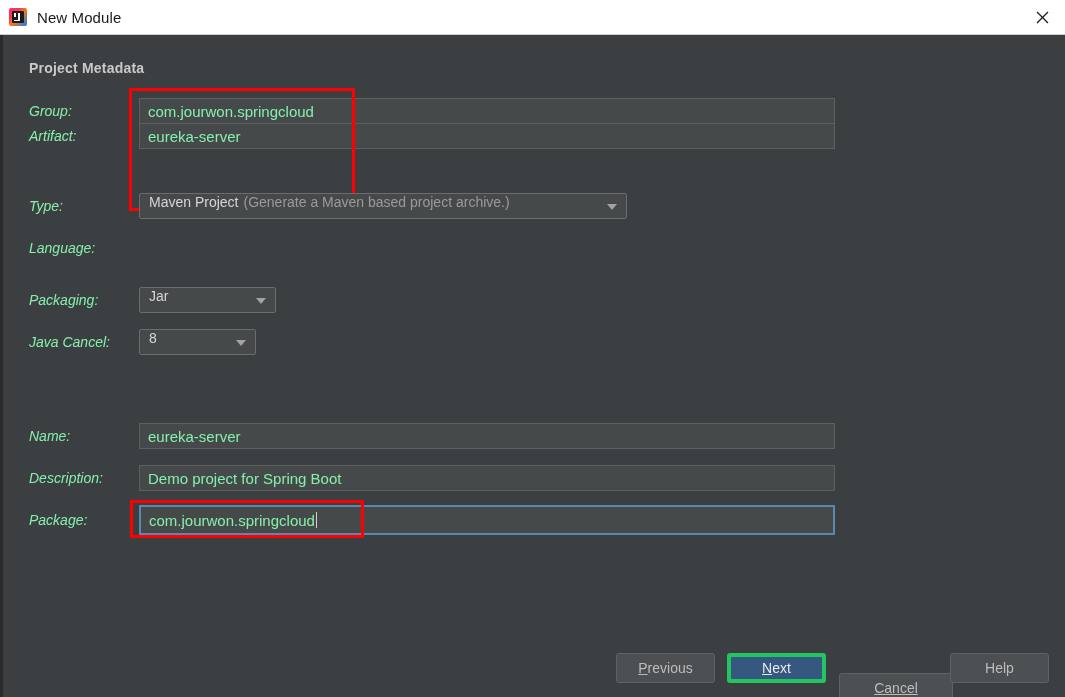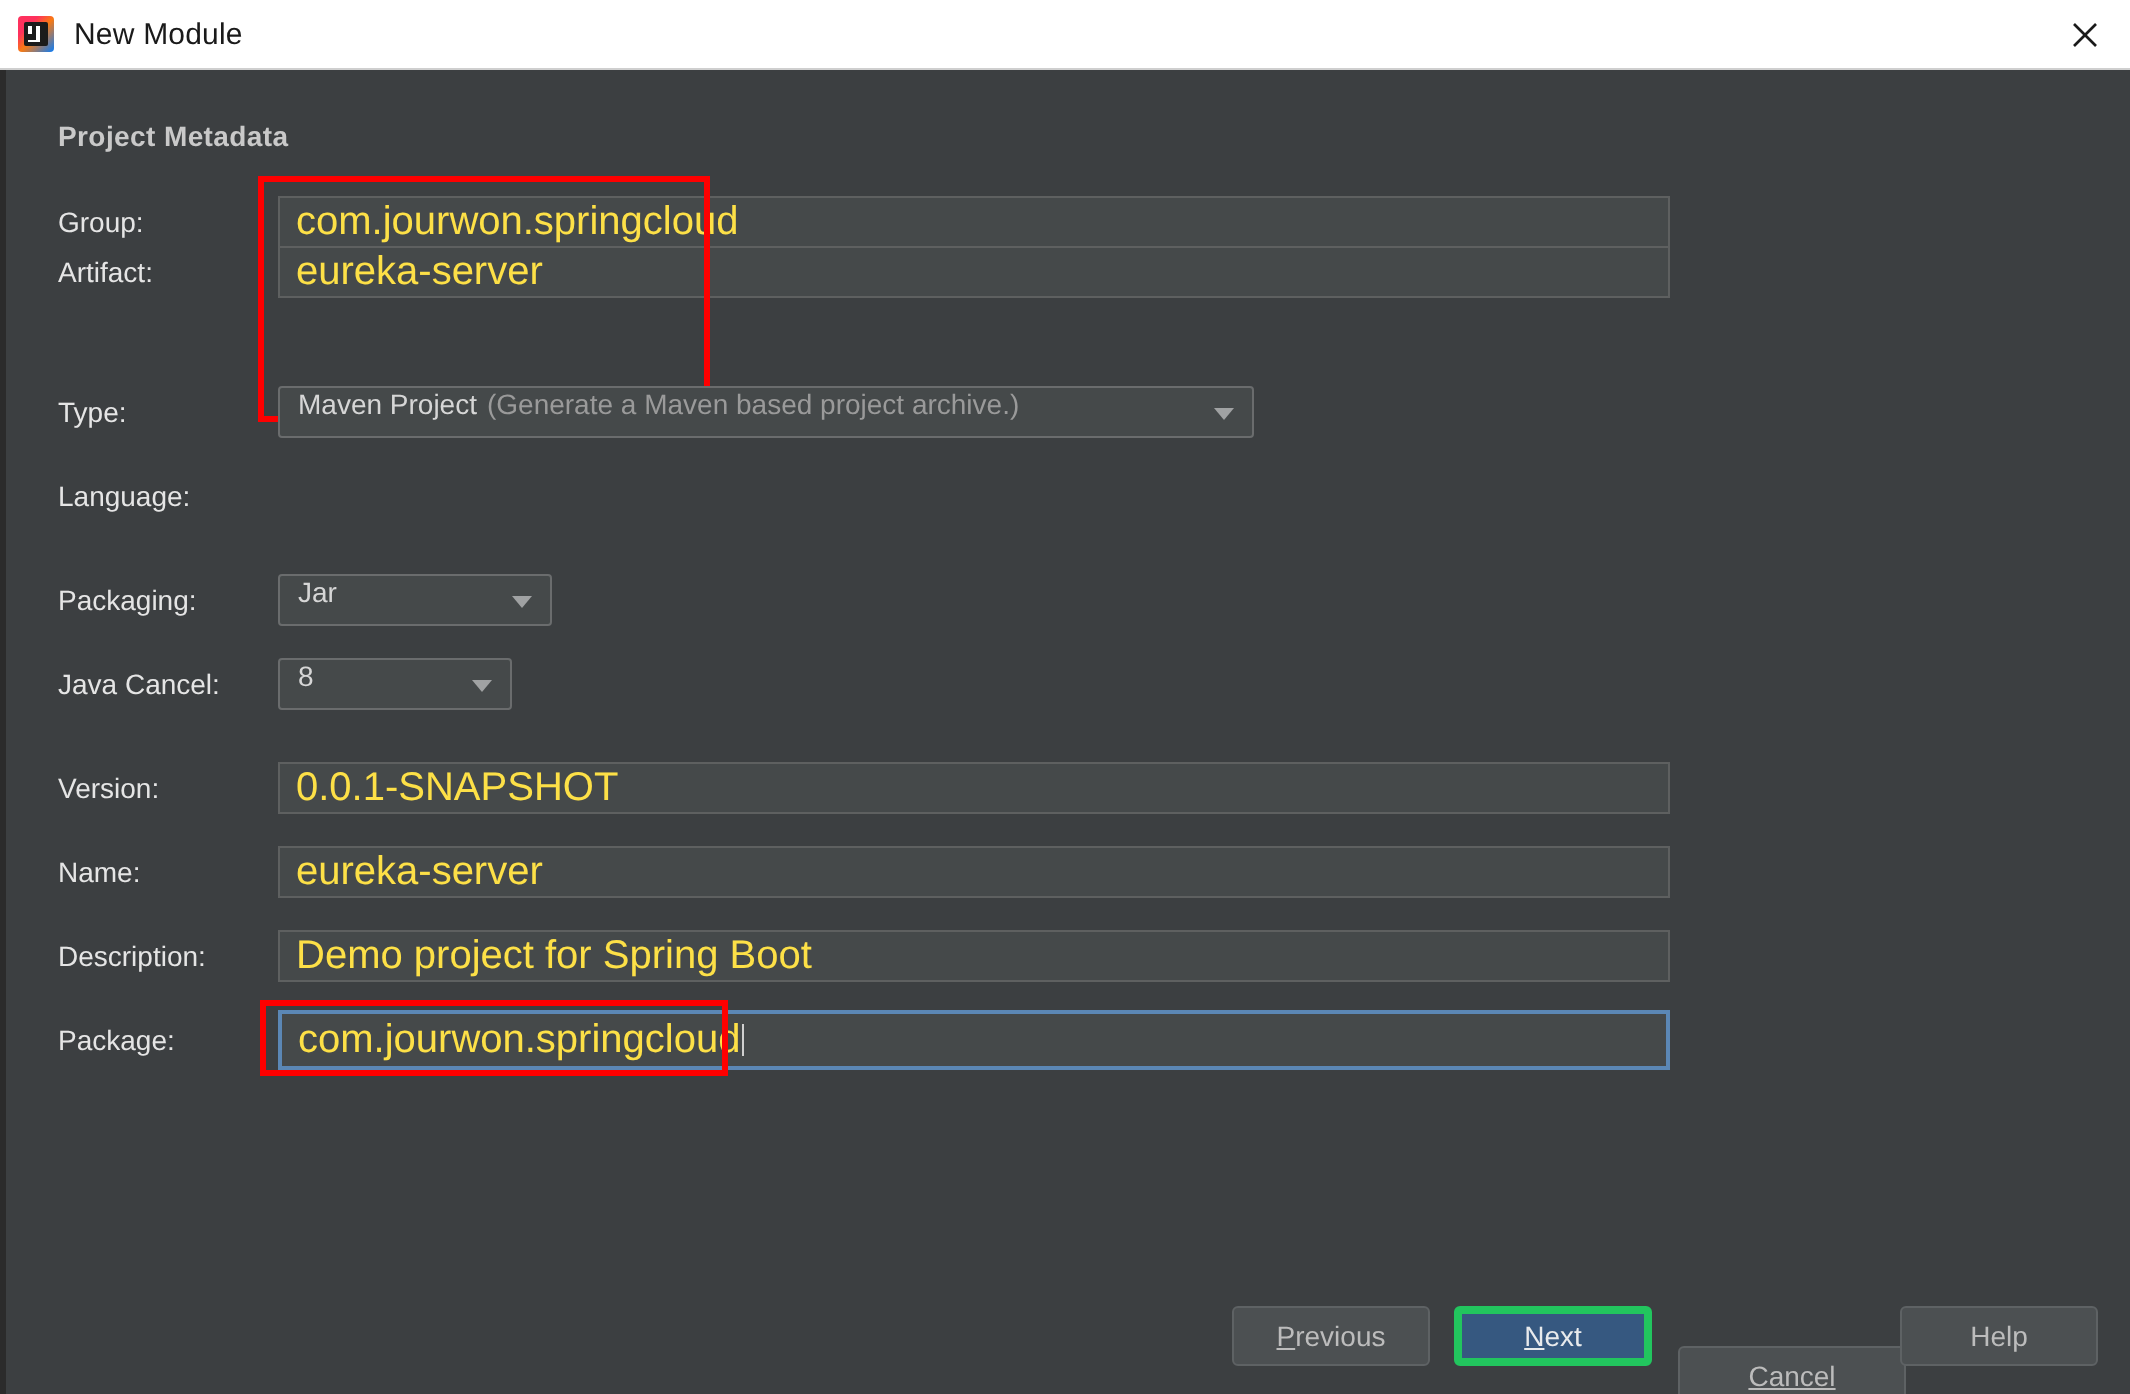--- a/index.html
+++ b/index.html
@@ -107,37 +107,38 @@
     left: 0;
     height: 26px;
   }
   .row-label {
     position: absolute;
     left: 26px;
     top: 0;
     height: 26px;
     line-height: 26px;
     font-size: 14px;
-    color: #e5e5e5;
+    color: #86efac;
     white-space: nowrap;
+    font-style: italic;
   }
 
   .textfield {
     position: absolute;
     left: 136px;
     top: 0;
     height: 26px;
     background: #45494a;
     border: 1px solid #5e6060;
     box-sizing: border-box;
     display: flex;
     align-items: center;
     padding-left: 8px;
-    font-size: 20px;
-    color: #fde047;
+    font-size: 15px;
+    color: #86efac;
     white-space: nowrap;
     overflow: hidden;
   }
   .textfield.focused {
     border: 2px solid #5b87b5;
     background: #45494a;
   }
   .caret {
     display: inline-block;
     width: 1px;
@@ -273,26 +274,20 @@
     </div>
 
     <div class="row" style="top:294px; width:1000px;">
       <div class="row-label">Java Cancel:</div>
       <div class="combo" style="width:117px;">
         <span>8</span>
         <span class="combo-arrow"></span>
       </div>
     </div>
 
-    <div class="row" style="top:346px; width:1000px;">
-      <div class="row-label">Version:</div>
-      <div class="textfield" style="width:696px;">
-        <span>0.0.1-SNAPSHOT</span>
-      </div>
-    </div>
 
     <div class="row" style="top:388px; width:1000px;padding-left:10px;">
       <div class="row-label">Name:</div>
       <div class="textfield" style="width:696px;">
         <span>eureka-server</span>
       </div>
     </div>
 
     <div class="row" style="top:430px; width:1000px;">
       <div class="row-label">Description:</div>

